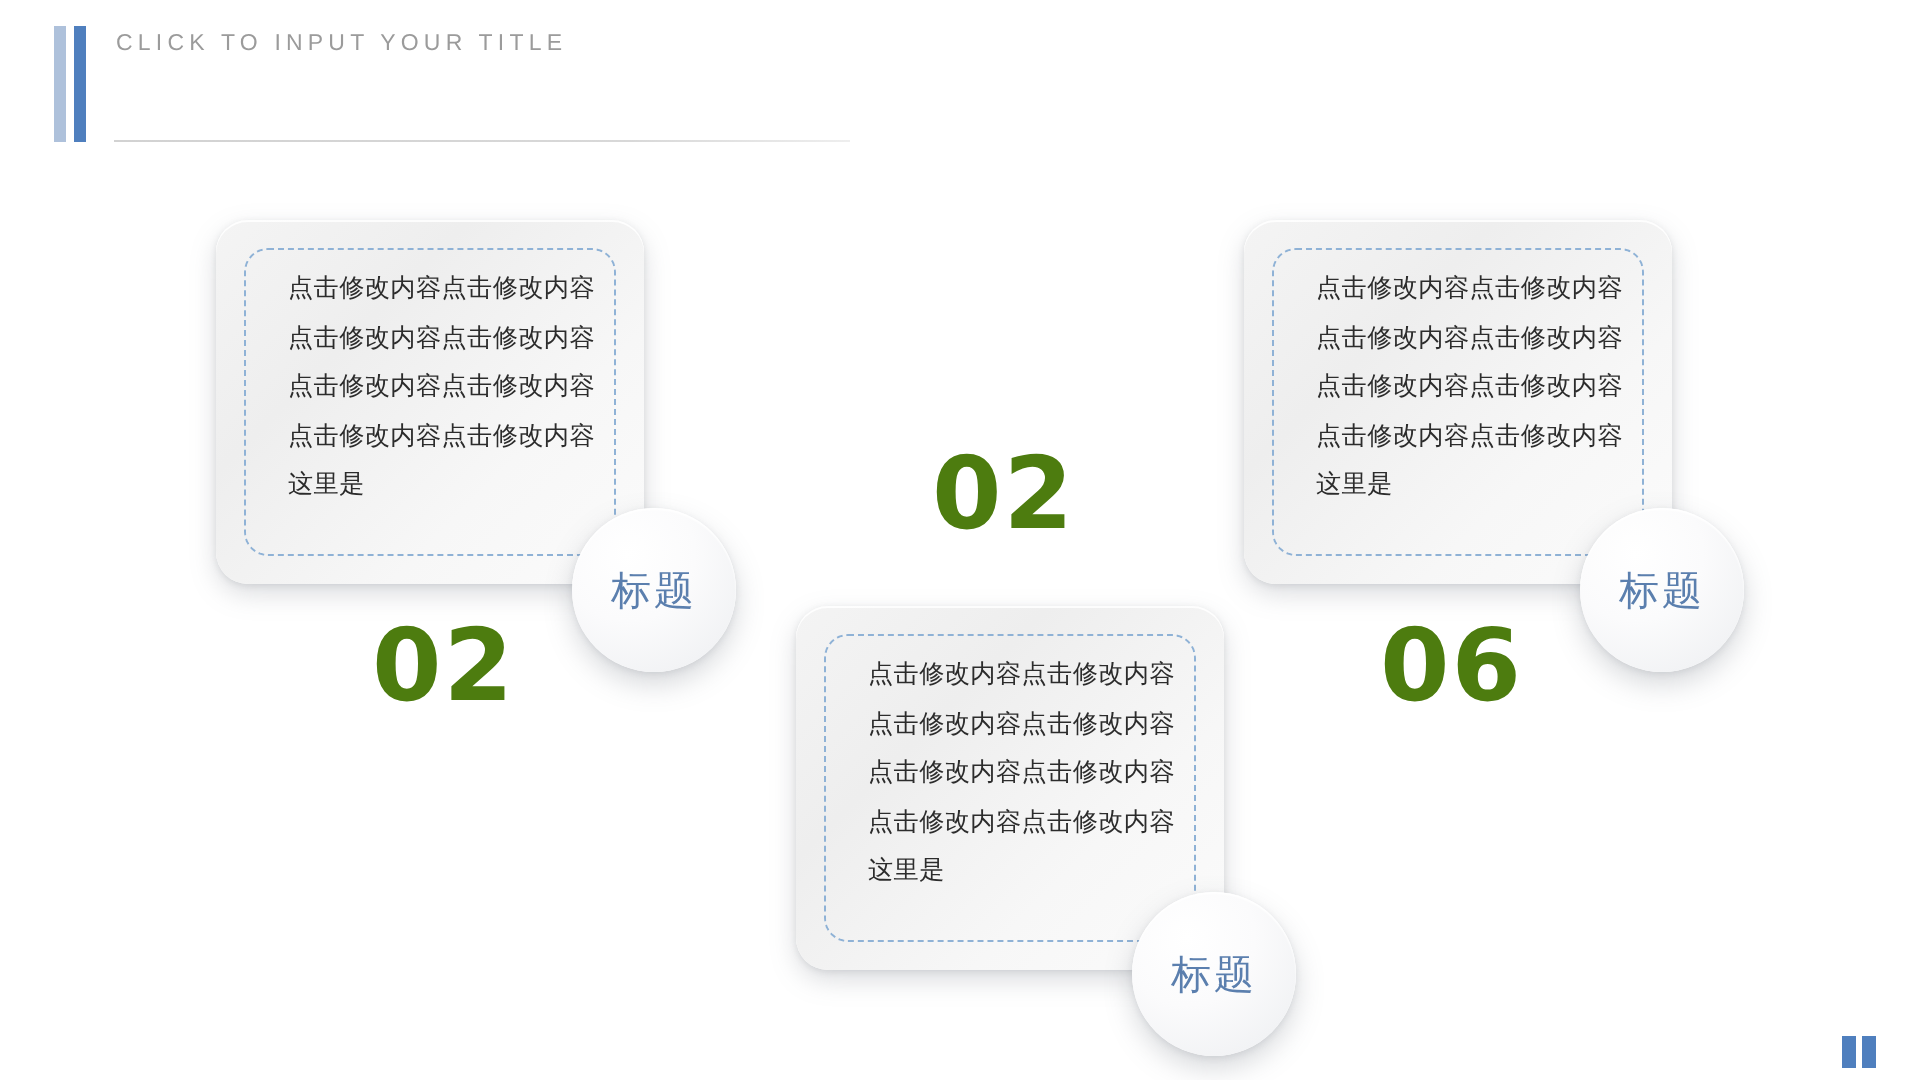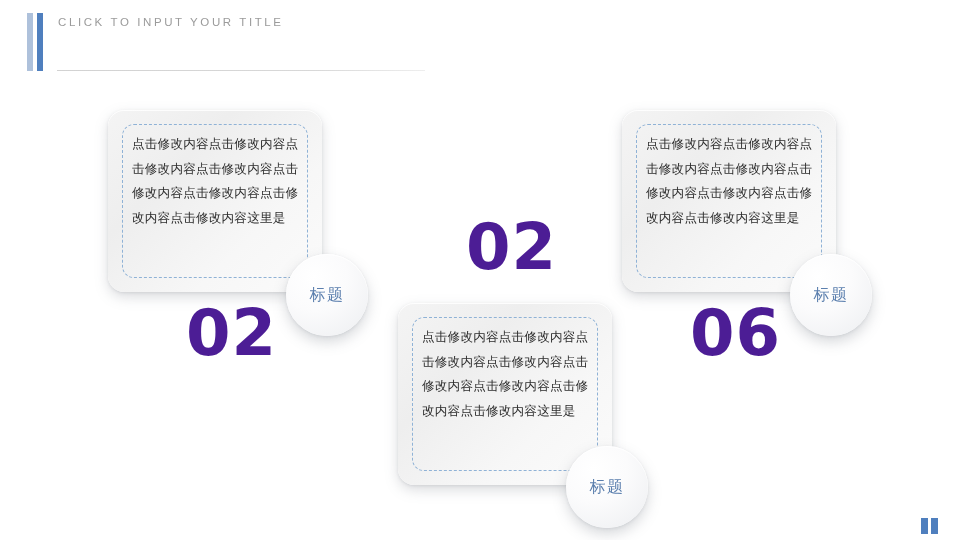--- a/index.html
+++ b/index.html
@@ -87,21 +87,21 @@
     left: 14px;
     top: 14px;
     right: 14px;
     bottom: 14px;
     border: 1px dashed #8fb2d6;
     border-radius: 12px;
     box-sizing: border-box;
   }
   .card-text {
     position: absolute;
-    left: 24px;
+    left: 36px;
     top: 22px;
     right: 22px;
     font-size: 12.6px;
     line-height: 24.5px;
     color: #2c2c2c;
     letter-spacing: .2px;
     font-family: "DejaVu Sans", "Liberation Sans", sans-serif;
   }
 
   #card1 { left: 108px; top: 110px; width: 214px; height: 182px; }
@@ -115,35 +115,35 @@
     height: 82px;
     border-radius: 50%;
     background: radial-gradient(circle at 34% 28%, #ffffff 0%, #fbfbfc 42%, #f2f3f5 78%, #eceef1 100%);
     box-shadow: 0 6px 14px rgba(120,125,135,0.30),
                 0 1px 3px rgba(120,125,135,0.16),
                 inset 0 1px 1px rgba(255,255,255,0.95);
     display: flex;
     align-items: center;
     justify-content: center;
     font-family: "DejaVu Sans", "Liberation Sans", sans-serif;
-    font-size: 16px;
+    font-size: 20px;
     color: #5b7fae;
     letter-spacing: 1.5px;
   }
   #badge1 { left: 286px; top: 254px; }
   #badge2 { left: 566px; top: 446px; }
   #badge3 { left: 790px; top: 254px; }
 
   
   .bignum {
     position: absolute;
     font-family: "DejaVu Sans", "Liberation Sans", sans-serif;
-    font-size: 64px;
+    font-size: 50px;
     font-weight: bold;
-    color: #4c1d95;
+    color: #4d7c0f;
     letter-spacing: 1px;
     line-height: 50px;
   }
   #num1 { left: 186px; top: 308px; }
   #num2 { left: 466px; top: 222px; }
   #num3 { left: 690px; top: 308px; }
 
   
   #footer-mark {
     position: absolute;

